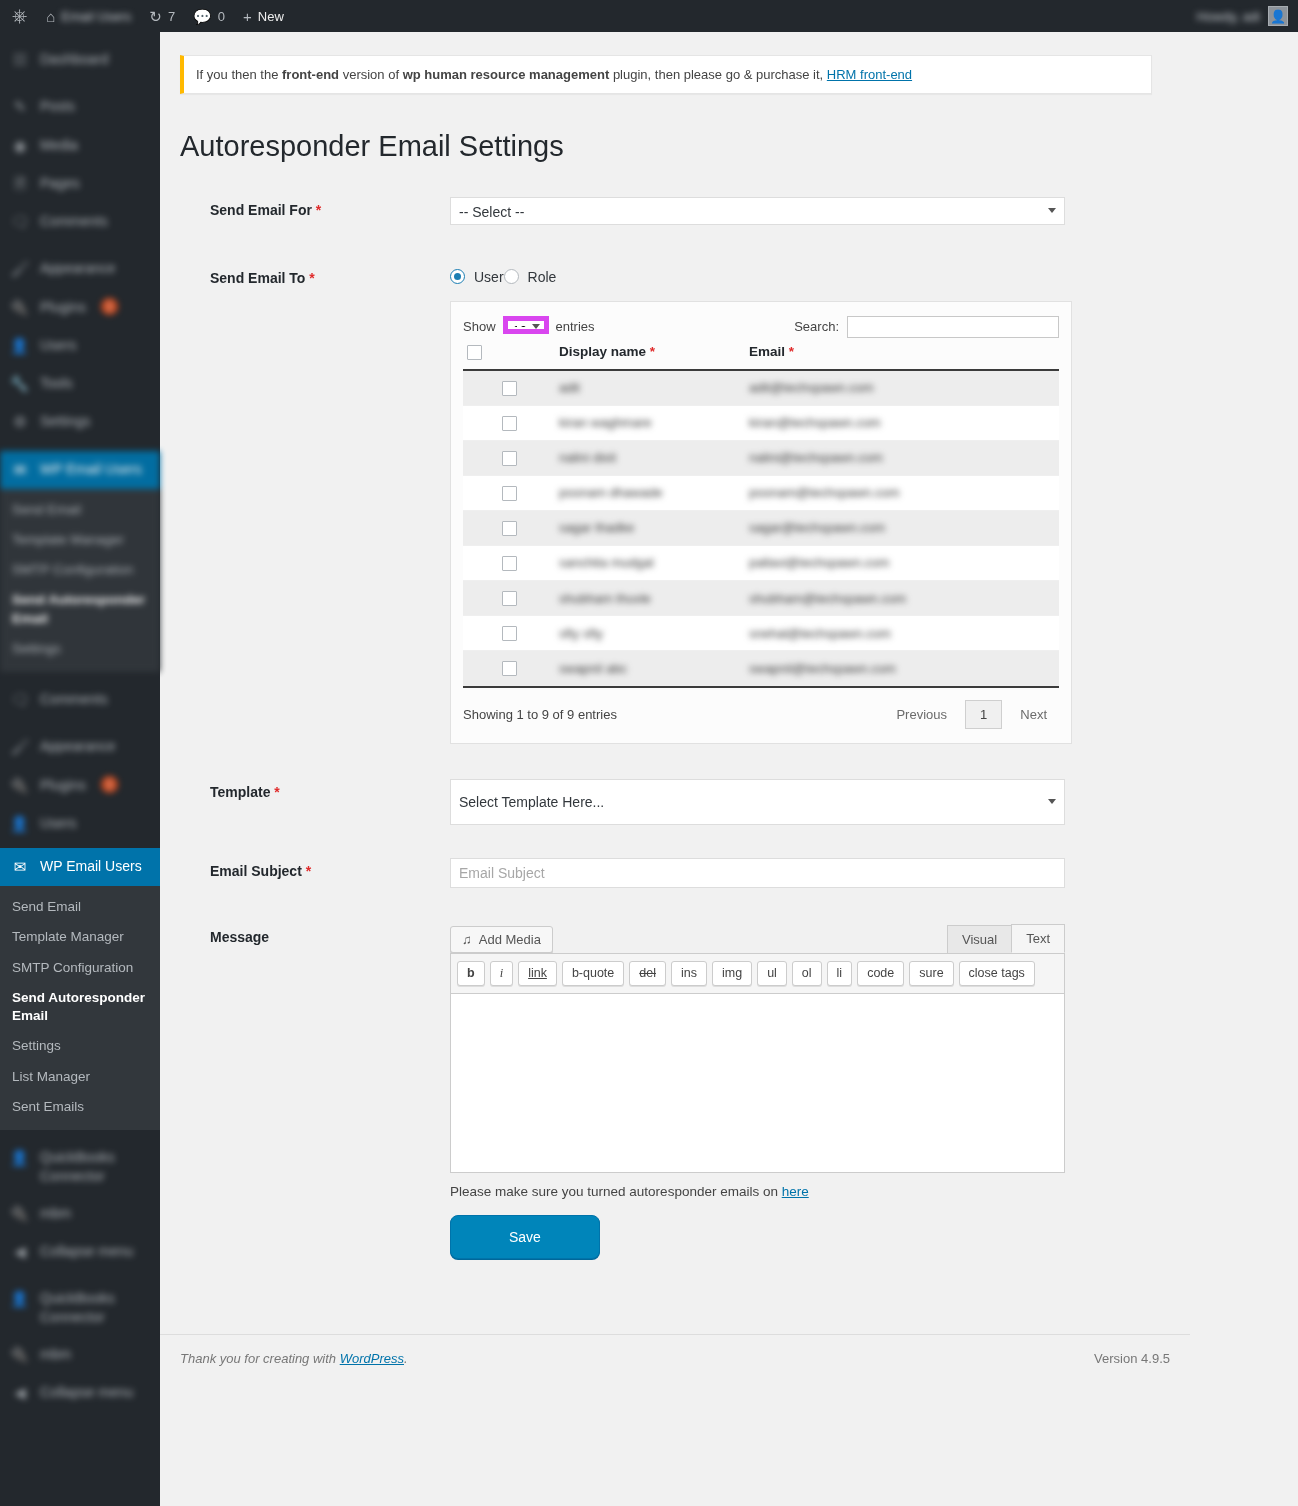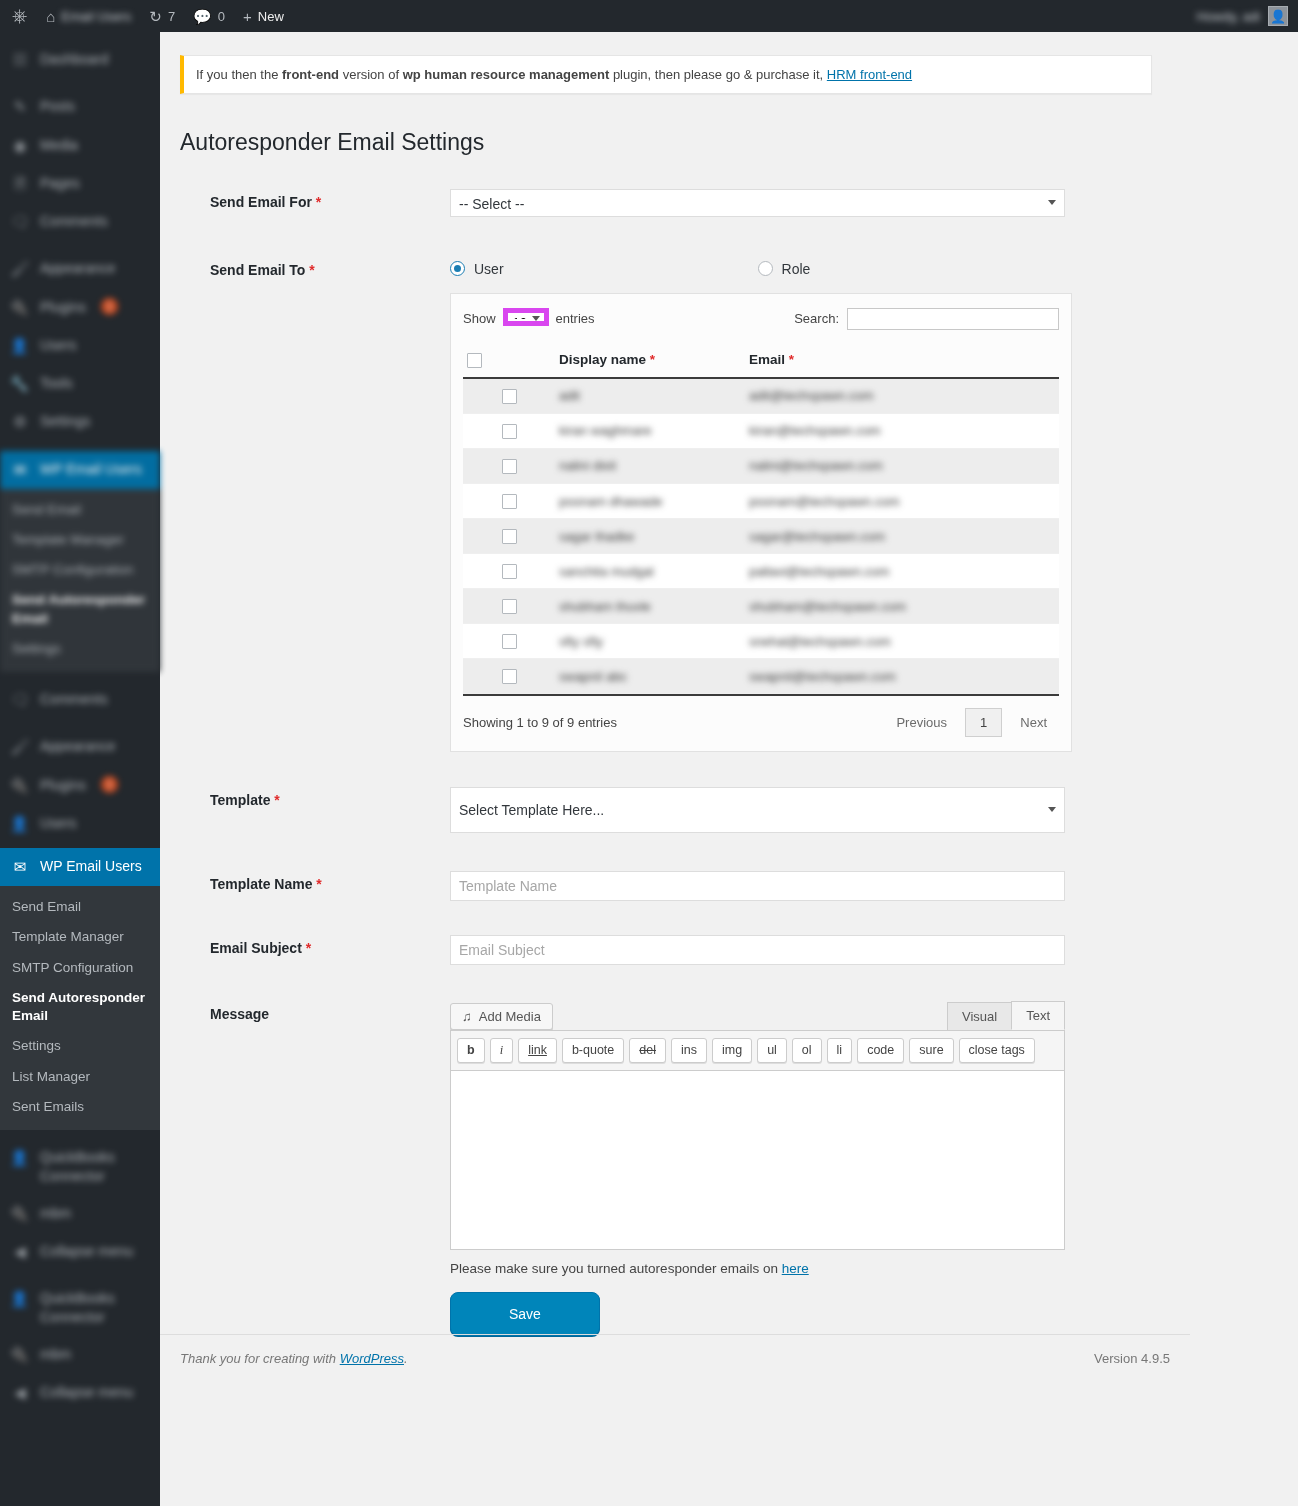--- a/index.html
+++ b/index.html
@@ -63,21 +63,21 @@
     position:absolute; top:32px; left:160px; width:1138px; height:1474px;
     background:#f1f1f1;
   }
   .notice{
     margin:23px 146px 0 20px; background:#fff; border:1px solid #e5e5e5;
     border-left:4px solid #ffb900; padding:11px 12px; font-size:13px; color:#444;
     box-shadow:0 1px 1px rgba(0,0,0,.04);
   }
   .notice a{ color:#0073aa; }
   h1.page-title{
-    margin:25px 0 0 20px; font-size:23px; font-weight:400; color:#23282d;
+    margin:25px 0 0 20px; font-size:29px; font-weight:400; color:#23282d;
     line-height:1.3; padding:9px 0 4px;
   }
 
   .form-table{ margin:22px 0 0 20px; width:1075px; }
   .frow{ display:flex; align-items:flex-start; margin-bottom:0; }
   .flabel{
     width:270px; flex:none; padding:10px 10px 10px 30px;
     font-weight:bold; color:#23282d; font-size:14px;
   }
   .req{ color:#e02b2b; font-weight:bold; }
@@ -95,21 +95,21 @@
   .selwrap .caret{
     position:absolute; right:9px; top:50%; margin-top:-3px;
     width:0;height:0;border-left:4px solid transparent;border-right:4px solid transparent;
     border-top:5px solid #555; pointer-events:none;
   }
   select.tall{ height:46px; }
   input.wp-text::placeholder{ color:#a7a7a7; }
 
   .radios{ display:flex; align-items:center; padding-top:4px; }
   .radio-opt{ display:flex; gap:9px; font-size:14px; color:#32373c; }
-  .radio-opt.second{ margin-left:254px; }
+  .radio-opt.second{ }
   .rad{
     width:15px;height:15px;border-radius:50%;border:1px solid #b4b9be;background:#fff;
     display:flex;align-items:center;justify-content:center; flex:none;
   }
   .rad.on{ border-color:#1b7eb3; }
   .rad.on::after{ content:""; width:7px;height:7px;border-radius:50%;background:#1b7eb3; }
 
   
   .dt-wrap{
     margin-left:0; width:622px; background:#fcfcfc; border:1px solid #e1e1e1;
@@ -119,21 +119,21 @@
   .dt-len{ display:flex; align-items:center; gap:7px; }
   .dt-len select{
     border:5px solid #d946ef;background:#fff;font-size:13px;padding:2px 16px 2px 5px;
     font-family:"Liberation Sans", sans-serif; -webkit-appearance:none;appearance:none;height:18px;
   }
   .dt-search{ display:flex; align-items:center; gap:8px; }
   .dt-search input{
     border:1px solid #c8c8c8;background:#fff;height:22px;width:212px;padding:2px 5px;
     font-family:"Liberation Sans", sans-serif;font-size:13px;outline:none;
   }
-  table.dt{ width:100%; border-collapse:collapse; margin-top:16px; }
+  table.dt{ width:100%; border-collapse:collapse; margin-top:0; }
   table.dt th{
     text-align:left; font-size:13.5px; color:#23282d; font-weight:bold;
     padding:6px 4px 9px; border-bottom:2px solid #3b3b3b;
   }
   table.dt td{
     padding:9px 4px; font-size:13px; color:#555; border-bottom:1px solid #efefef;
   }
   table.dt tbody tr:nth-child(odd) td{ background:#ededed; }
   table.dt tbody tr:nth-child(even) td{ background:#fff; }
   .c-check{ width:92px; text-align:center; }
@@ -509,29 +509,20 @@
       <div class="fctl">
         <span class="selwrap">
           <select class="wp-select tall">
             <option>Select Template Here...</option>
           </select>
           <span class="caret"></span>
         </span>
       </div>
     </div>
 
-    <div class="frow" style="margin-top:33px;">
-      <div class="flabel">
-        <span>Template Name</span>
-        <span class="req">*</span>
-      </div>
-      <div class="fctl">
-        <input class="wp-text" type="text" placeholder="Template Name" style="">
-      </div>
-    </div>
 
     <div class="frow" style="margin-top:28px;">
       <div class="flabel">
         <span>Email Subject</span>
         <span class="req">*</span>
       </div>
       <div class="fctl">
         <input class="wp-text" type="text" placeholder="Email Subject" style="">
       </div>
     </div>

